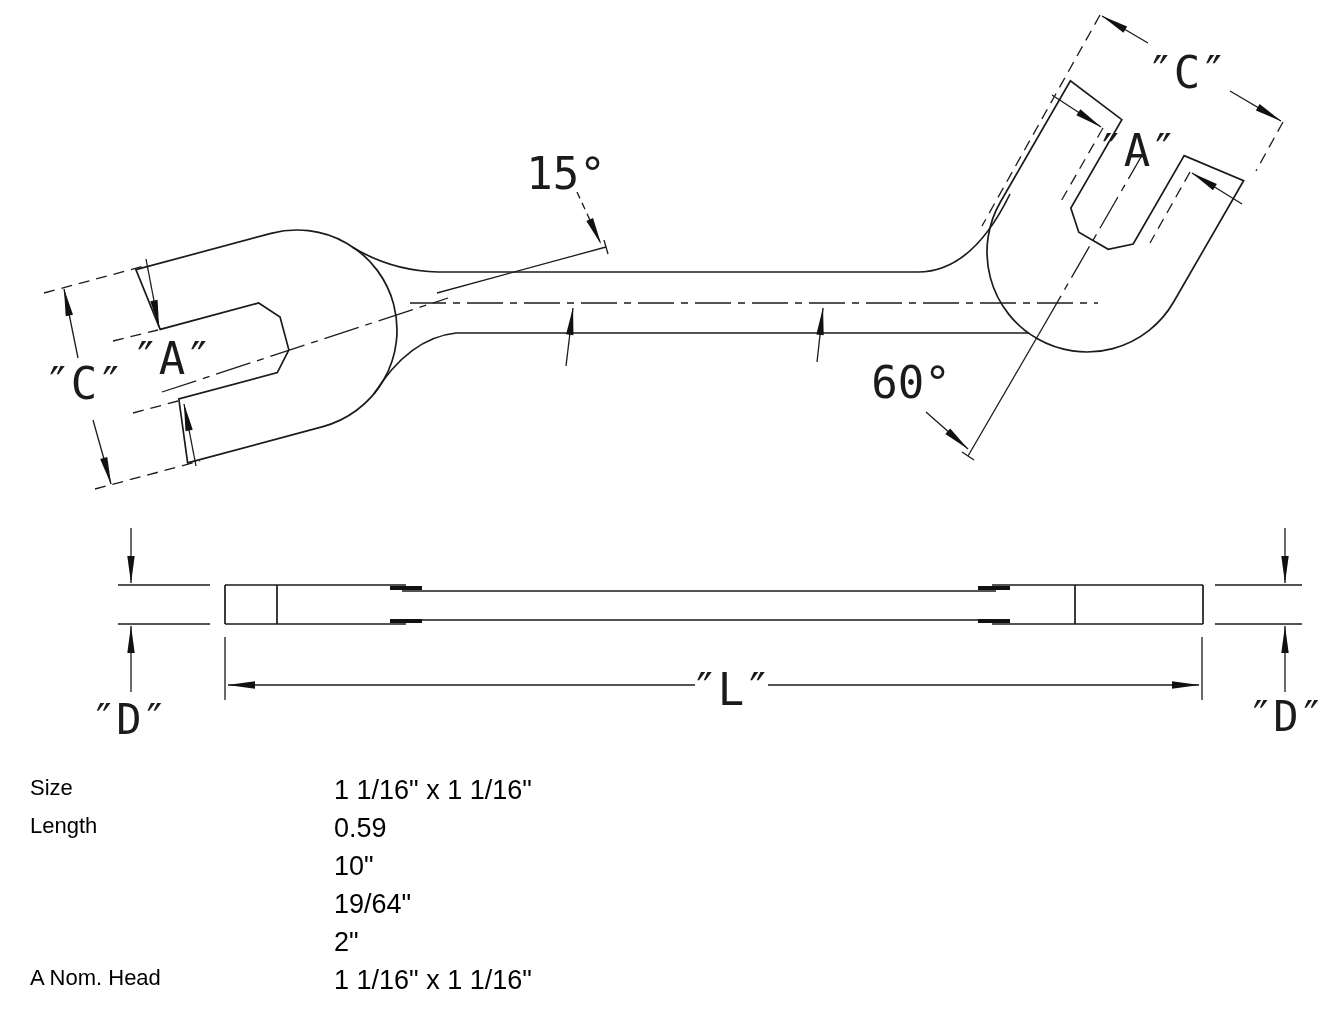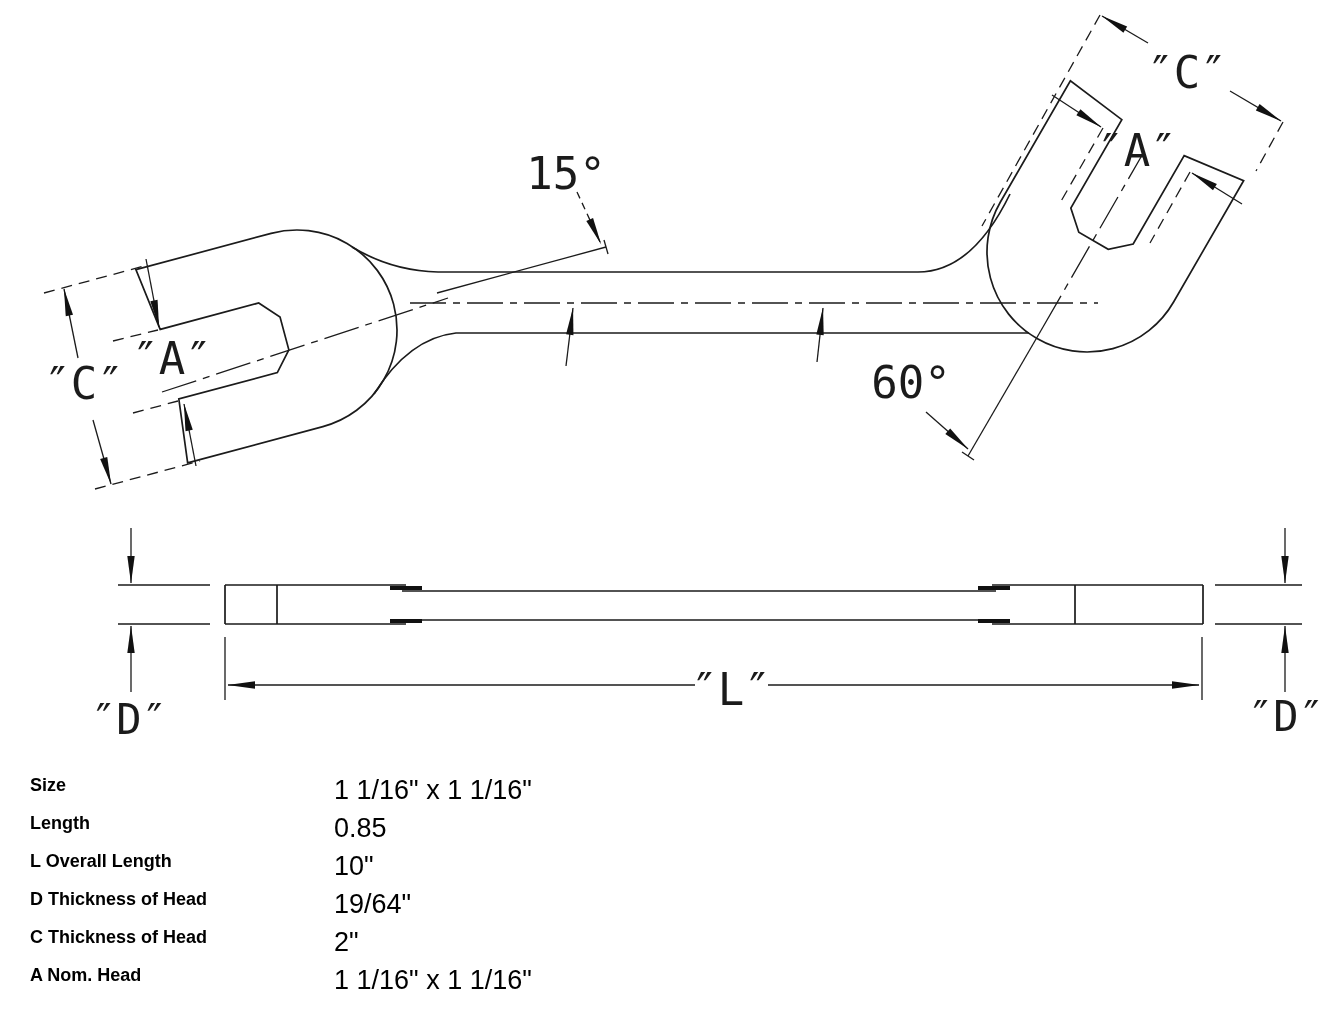--- a/index.html
+++ b/index.html
@@ -17,21 +17,21 @@
   .ext{fill:none;stroke:#1b1b1b;stroke-width:1.3;stroke-dasharray:11 7;}
   .cl{fill:none;stroke:#1b1b1b;stroke-width:1.3;stroke-dasharray:36 7 7 7;}
   .leader{fill:none;stroke:#1b1b1b;stroke-width:1.3;stroke-dasharray:7 5;}
   .bold{fill:none;stroke:#111;stroke-width:4;}
   .cadtext{
     font-family:"DejaVu Sans Mono", monospace;
     font-size:44px;fill:#1b1b1b;text-anchor:middle;
   }
   .cadtext.small{font-size:42px;}
   .spec-row{position:absolute;left:0;width:100%;height:38px;}
-  .spec-label{position:absolute;left:30px;font-size:18px;color:#000;font-weight:bold;}
+  .spec-label{position:absolute;left:30px;font-size:22px;color:#000;}
   .spec-value{position:absolute;left:334px;font-size:27px;color:#000;}
 </style>
 </head>
 <body>
 
 <div class="canvas">
 
 <svg width="1334" height="1012" viewBox="0 0 1334 1012">
   <defs>
     <marker id="arr" viewBox="0 0 30 9" refX="29" refY="4.5" markerWidth="30" markerHeight="9" orient="auto" markerUnits="userSpaceOnUse">
@@ -122,32 +122,29 @@
   <text x="1286" y="731" class="cadtext small">″D″</text>
 </svg>
 
 <div>
   <div class="spec-row" style="top:775px">
     <span class="spec-label">Size</span>
     <span class="spec-value">1 1/16" x 1 1/16"</span>
   </div>
   <div class="spec-row" style="top:813px">
     <span class="spec-label">Length</span>
-    <span class="spec-value">0.85</span>
+    <span class="spec-value">0.59</span>
   </div>
   <div class="spec-row" style="top:851px">
-    <span class="spec-label">L Overall Length</span>
     <span class="spec-value">10"</span>
   </div>
   <div class="spec-row" style="top:889px">
-    <span class="spec-label">D Thickness of Head</span>
     <span class="spec-value">19/64"</span>
   </div>
   <div class="spec-row" style="top:927px">
-    <span class="spec-label">C Thickness of Head</span>
     <span class="spec-value">2"</span>
   </div>
   <div class="spec-row" style="top:965px">
     <span class="spec-label">A Nom. Head</span>
     <span class="spec-value">1 1/16" x 1 1/16"</span>
   </div>
 </div>
 
 </div>
 

